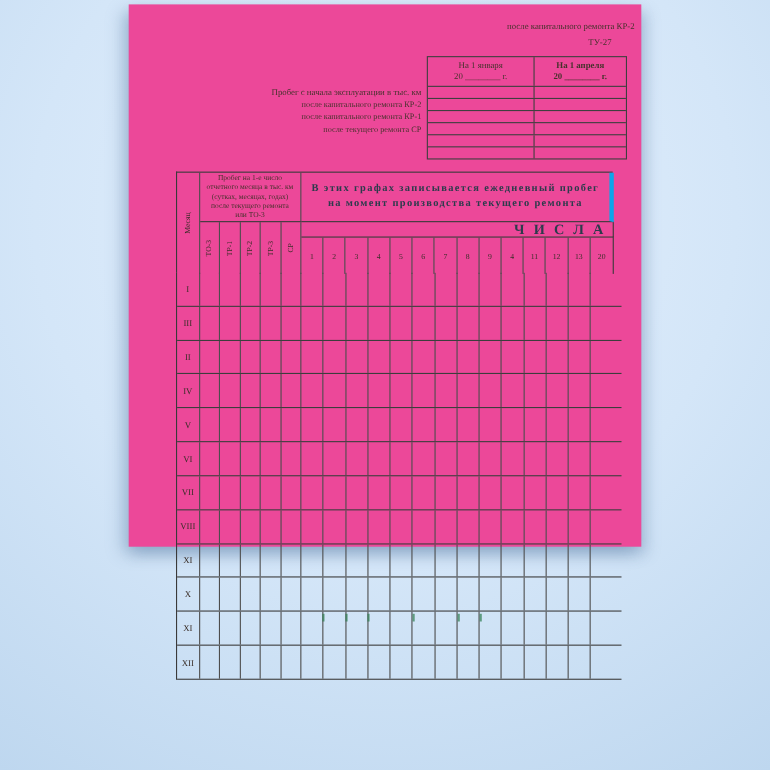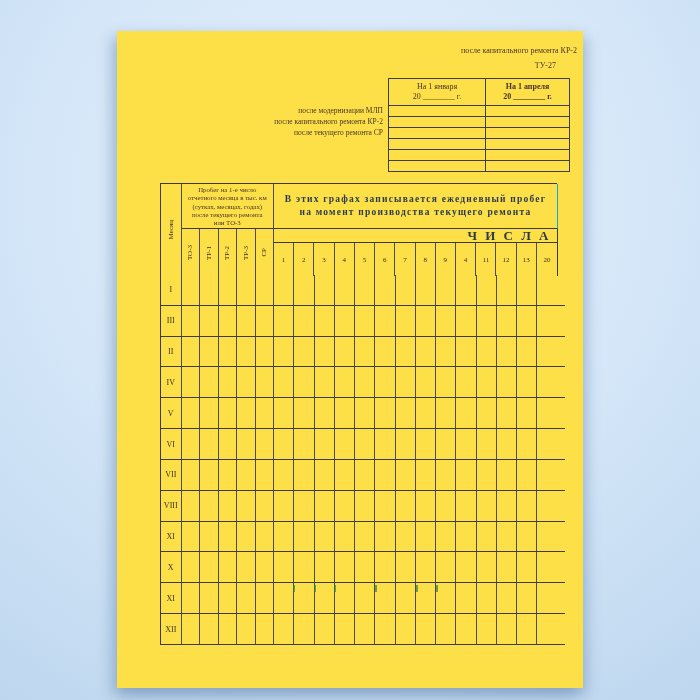--- a/index.html
+++ b/index.html
@@ -2,22 +2,22 @@
 <html><head>
 <meta charset="utf-8">
 <style>
   html,body{margin:0;padding:0;}
   body{
     width:700px;height:700px;overflow:hidden;position:relative;
     background:radial-gradient(circle at 50% 28%, #e4f0fd 0%, #d4e6f8 52%, #bed7ef 100%);
     font-family:"Liberation Serif","DejaVu Serif",serif;
   }
   .page{
-    position:absolute;left:117px;top:31px;width:466px;height:657px;
-    background:#fde047;
+    position:absolute;left:117px;top:4px;width:466px;height:493px;
+    background:#ec4899;
     box-shadow:-5px 7px 14px rgba(96,128,168,.45), 5px 7px 12px rgba(96,128,168,.30);
   }
 
   .note-kr2{position:absolute;top:15px;right:6px;font-size:8px;color:#46322c;}
   .note-tu{position:absolute;top:30px;right:27px;font-size:8px;color:#46322c;margin-left:40px;}
 
   
   .qt{position:absolute;left:271px;top:47px;width:182px;height:94px;
       border:1px solid #3f3f3f;box-sizing:border-box;display:flex;flex-direction:column;}
   .qt-head{display:flex;height:27px;border-bottom:1px solid #3f3f3f;box-sizing:border-box;}
@@ -42,21 +42,21 @@
      border-top:1.5px solid #3a3a3a;border-left:1px solid #3a3a3a;box-sizing:border-box;}
   .hc{position:absolute;box-sizing:border-box;}
   .hc-month{left:0;top:0;width:20.5px;height:92px;border-right:1px solid #4d4d4d;
      display:flex;align-items:center;justify-content:center;}
   .vtext{writing-mode:vertical-rl;transform:rotate(180deg);font-size:7px;color:#3a2e28;white-space:nowrap;}
   .hc-probeg{left:20.5px;top:0;width:92.5px;height:45px;border-right:1px solid #4d4d4d;border-bottom:1px solid #3a3a3a;
      font-size:6.8px;line-height:8.3px;color:#46322c;text-align:center;padding-top:2px;}
   .hc-services{left:20.5px;top:45px;width:92.5px;height:47px;display:flex;}
   .svc-cell{flex:1;border-right:1px solid #4d4d4d;box-sizing:border-box;
      display:flex;align-items:center;justify-content:center;}
-  .hc-dayhdr{left:113px;top:0;width:284px;height:45px;border-right:1px solid #0ea5e9;border-bottom:1px solid #3a3a3a;
+  .hc-dayhdr{left:113px;top:0;width:284px;height:45px;border-right:4px solid #0ea5e9;border-bottom:1px solid #3a3a3a;
      text-align:center;padding-top:9px;font-weight:bold;font-size:9.5px;letter-spacing:1.2px;
      line-height:13px;color:#2c3b4c;}
   .hc-chisla{left:113px;top:45px;width:284px;height:14px;border-right:1px solid #3a3a3a;border-bottom:1px solid #3a3a3a;
      text-align:right;font-weight:bold;font-size:13px;letter-spacing:2.5px;color:#2c3b4c;padding-right:6px;line-height:14px;}
   .hc-numbers{left:113px;top:59px;width:284px;height:33px;display:flex;border-right:1px solid #3a3a3a;}
   .num-cell{width:20.25px;border-right:1px solid #4d4d4d;box-sizing:border-box;
      display:flex;align-items:center;justify-content:center;font-size:7px;color:#3a2e28;}
   .num-cell:last-child{border-right:none;}
 
   .bt-body{position:absolute;left:0;top:92px;width:404.5px;border-left:1px solid #3a3a3a;box-sizing:border-box;}
@@ -111,22 +111,23 @@
           <div class="tt-cell"></div>
         </div>
         <div class="tt-row">
           <div class="tt-cell"></div>
           <div class="tt-cell"></div>
         </div>
       </div>
   </div>
 
   <div class="lbls" id="lbls">
-      <div class="lbl-line">после модернизации МЛП</div>
+      <div class="lbl-line strong">Пробег с начала эксплуатации в тыс. км</div>
       <div class="lbl-line">после капитального ремонта КР-2</div>
+      <div class="lbl-line">после капитального ремонта КР-1</div>
       <div class="lbl-line">после текущего ремонта СР</div>
     </div>
 
   <div class="bt">
     <div class="bt-header">
       <div class="hc hc-month">
         <span class="vtext">Месяц</span>
       </div>
       <div class="hc hc-probeg" id="probeg-cell">
           <div class="">Пробег на 1-е число</div>

